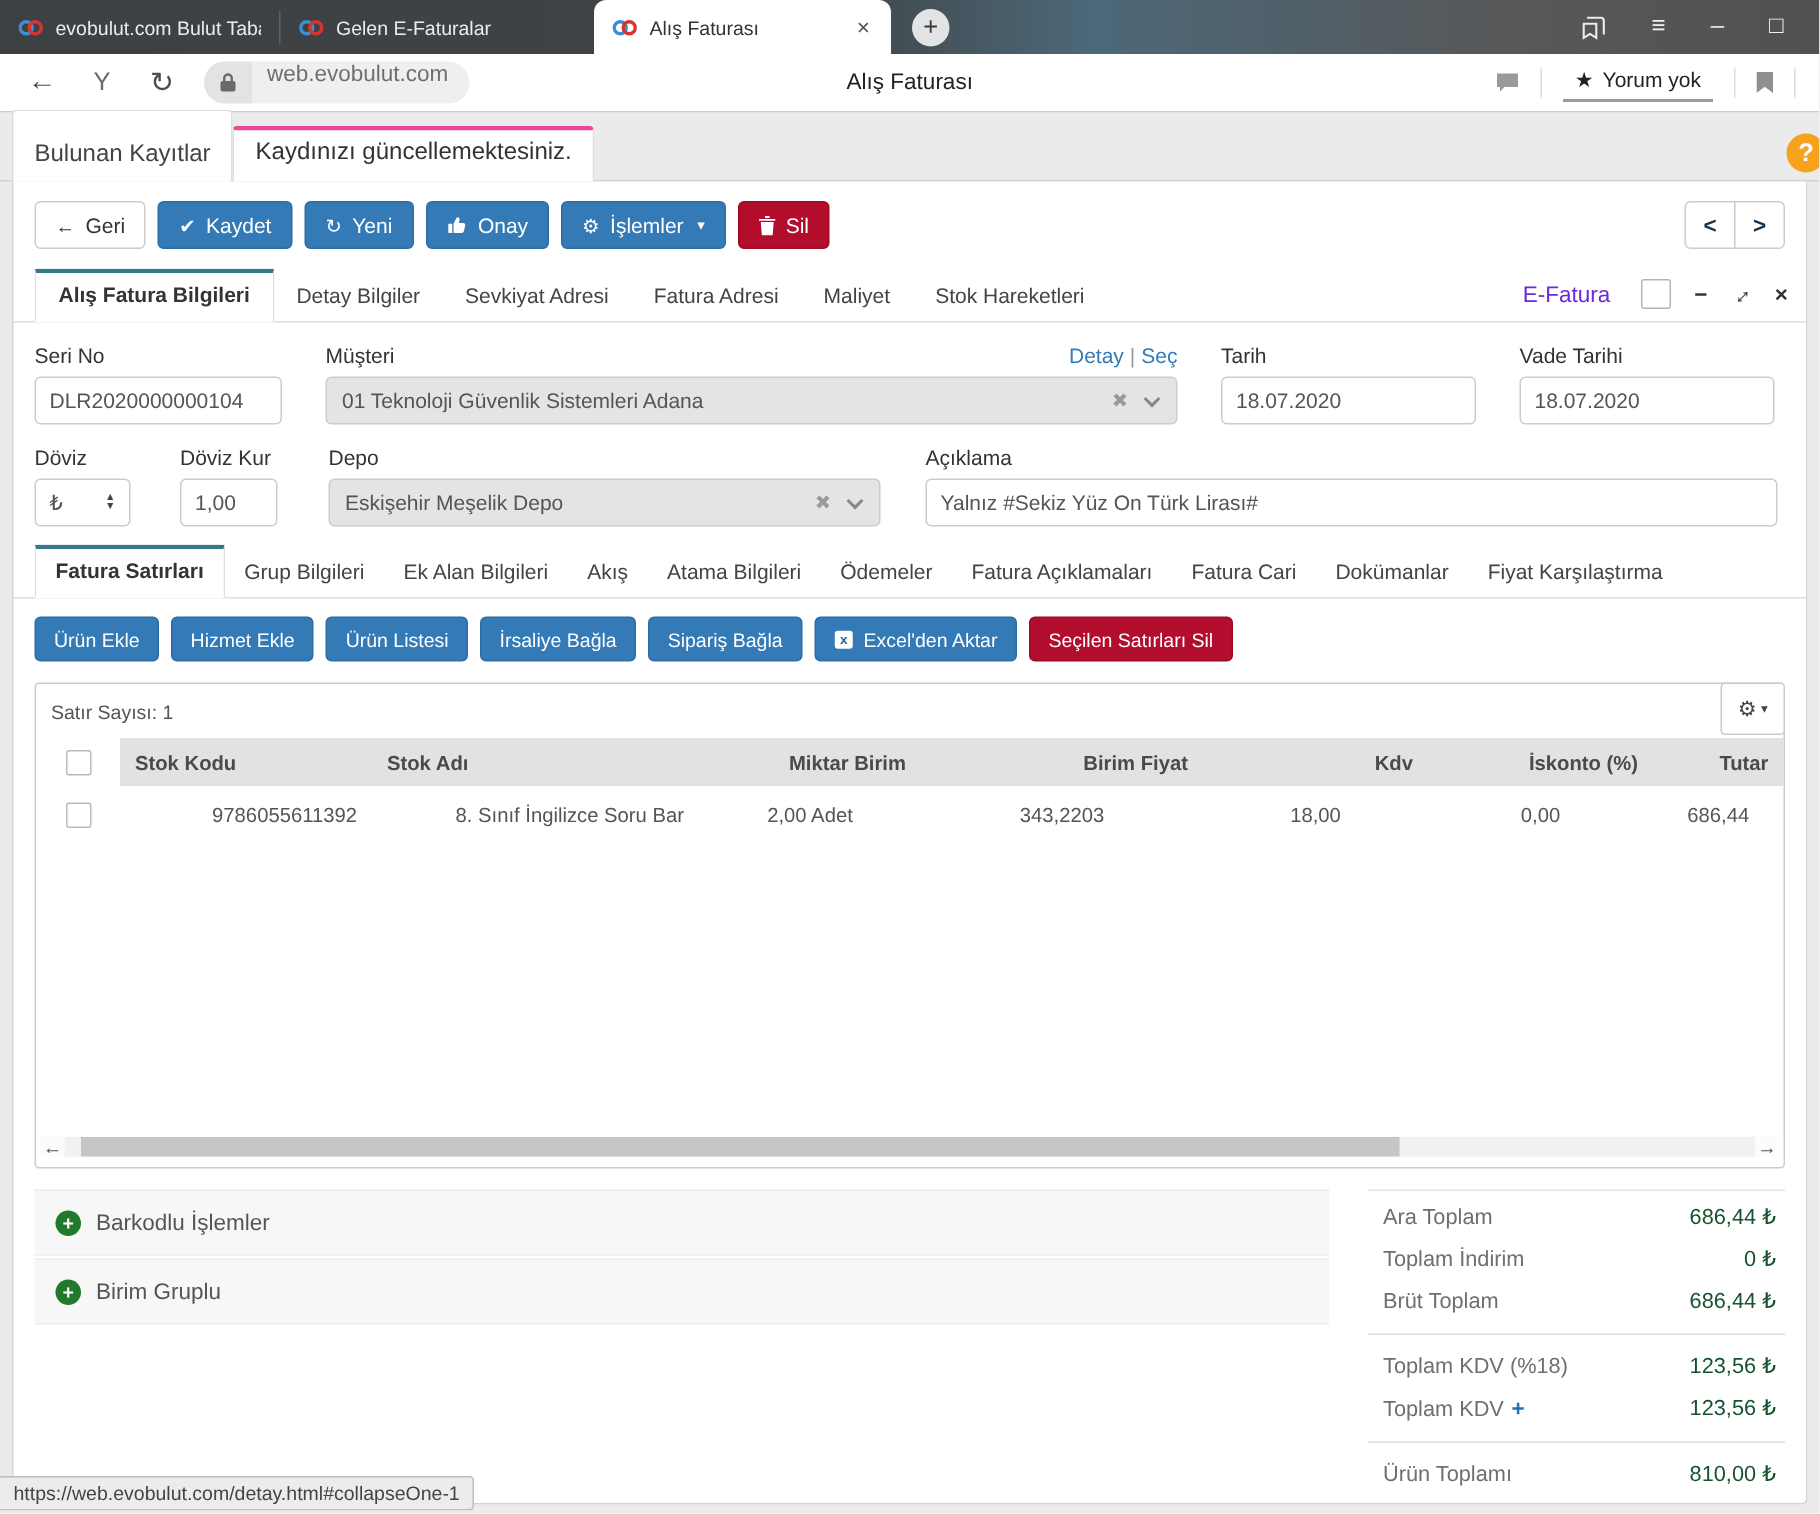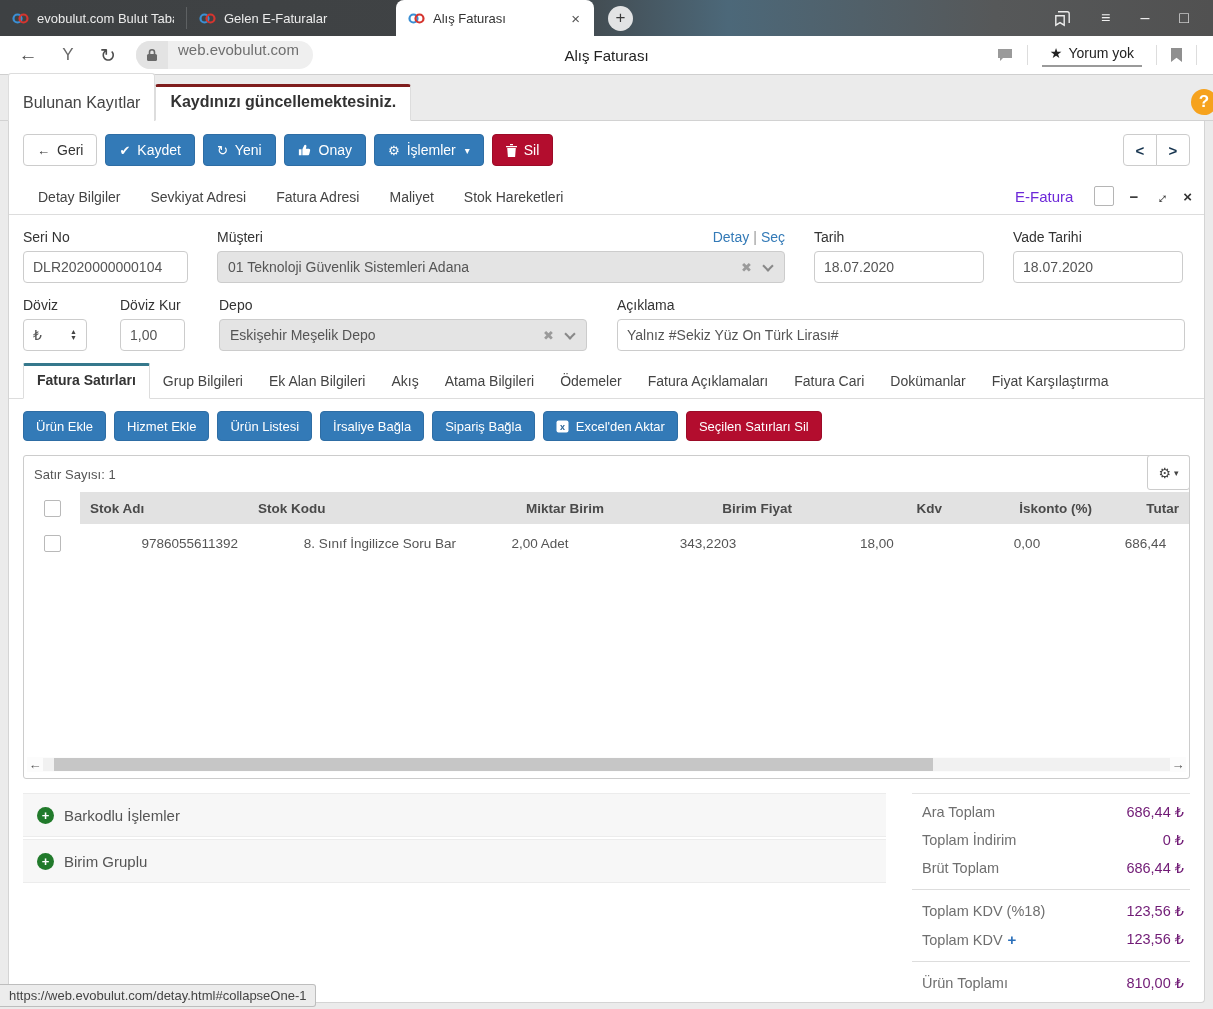--- a/index.html
+++ b/index.html
@@ -35,21 +35,21 @@
   .vdiv { width:1px; height:20px; background:#ddd; }
   .review { display:flex; align-items:center; gap:6px; font-size:14px; color:#222;
     border-bottom:2px solid #9a9a9a; padding:2px 8px 4px; }
   .star { font-size:14px; color:#222; }
 
   
   .page-tabs { display:flex; align-items:flex-end; padding-left:8px; border-bottom:1px solid #d2d2d2;
     margin-top:12px; position:relative; height:34px; }
   .ptab { background:#fff; border:1px solid #ddd; border-bottom:none; padding:20px 14px 9px; font-size:16px;
     color:#444; margin-bottom:-1px; border-radius:3px 3px 0 0; }
-  .ptab.active { font-weight:bold; color:#333; border-top:3px solid #7f1d1d; padding-top:6px; border-bottom:1px solid #fff; }
+  .ptab.active { font-weight:normal; color:#333; border-top:3px solid #ec4899; padding-top:6px; border-bottom:1px solid #fff; }
   .helpdot { position:absolute; right:-4px; top:2px; width:26px; height:26px; border-radius:50%; background:#f6a21d;
     color:#fff; font-weight:bold; font-size:17px; display:flex; align-items:center; justify-content:center; }
 
   
   .panel { margin:0 8px; background:#fff; border:1px solid #d4d4d4; border-top:none; height:882px;
     border-radius:0 0 4px 4px; position:relative; }
 
   .toolbar { display:flex; gap:8px; padding:13px 14px 11px; align-items:center; }
   .btn { height:32px; display:inline-flex; align-items:center; gap:7px; padding:0 13px; font-size:14px;
     border-radius:4px; border:1px solid transparent; color:#fff; font-family:inherit; background:#337ab7;
@@ -128,21 +128,21 @@
 
   .bottom { display:flex; padding:14px 14px 0; gap:26px; }
   .collapses { flex:1; }
   .strip { height:44px; background:#f7f7f7; border-top:1px solid #ececec; border-bottom:1px solid #ececec;
     display:flex; align-items:center; gap:10px; padding:0 14px; margin-bottom:2px; font-size:15px; color:#555; }
   .pluscircle { width:17px; height:17px; border-radius:50%; background:#217a2b; color:#fff; font-size:13px;
     font-weight:bold; display:flex; align-items:center; justify-content:center; line-height:1; }
   .totals { width:278px; border-top:1px solid #e3e3e3; padding-top:4px; }
   .trow { display:flex; justify-content:space-between; padding:6px 6px 6px 10px; font-size:14.5px; }
   .trow .tl { color:#6f6f6f; max-width:130px; }
-  .trow .tv { color:#701a75; white-space:nowrap;margin-left:20px; }
+  .trow .tv { color:#14532d; white-space:nowrap;margin-left:20px; }
   .tdiv { border-top:1px solid #ddd; margin:7px 0; }
   .bplus { color:#2a6fba; font-weight:bold; font-size:15px; margin-left:5px; }
 
   .statusbar { position:absolute; left:0; bottom:2px; background:#ececec; border:1px solid #bdbdbd; border-left:none;
     border-radius:0 3px 3px 0; font-size:13px; color:#444; padding:3px 9px; }
 
   svg { display:block; }
 </style>
 </head>
 <body>
@@ -270,20 +270,21 @@
         </span>
         <span>Sil</span>
       </button>
       <div class="recnav">
         <button class="btn light">&lt;</button>
         <button class="btn light">&gt;</button>
       </div>
     </div>
 
     <div class="ftabs">
+      <div class="ftab active">Alış Fatura Bilgileri</div>
       <div class="ftab">Detay Bilgiler</div>
       <div class="ftab">Sevkiyat Adresi</div>
       <div class="ftab">Fatura Adresi</div>
       <div class="ftab">Maliyet</div>
       <div class="ftab">Stok Hareketleri</div>
       <div class="ftabs-right">
         <span class="efatura">E-Fatura</span>
         <span class="wcb"></span>
         <span class="wgl">−</span>
         <span class="wgl expand-gl">↔</span>
@@ -385,22 +386,22 @@
         <span>Satır Sayısı: 1</span>
       </div>
       <div class="gearbtn">
         <span>⚙</span>
           <span class="caret">▾</span>
       </div>
       <div class="grow head">
         <div class="cbcell">
             <span class="cb"></span>
           </div>
+        <div class="hc">Stok Kodu</div>
         <div class="hc">Stok Adı</div>
-        <div class="hc">Stok Kodu</div>
         <div class="hc r">Miktar Birim</div>
         <div class="hc r">Birim Fiyat</div>
         <div class="hc r">Kdv</div>
         <div class="hc r">İskonto (%)</div>
         <div class="hc r">Tutar</div>
       </div>
       <div class="grow">
         <div class="cbcell">
             <span class="cb"></span>
           </div>

